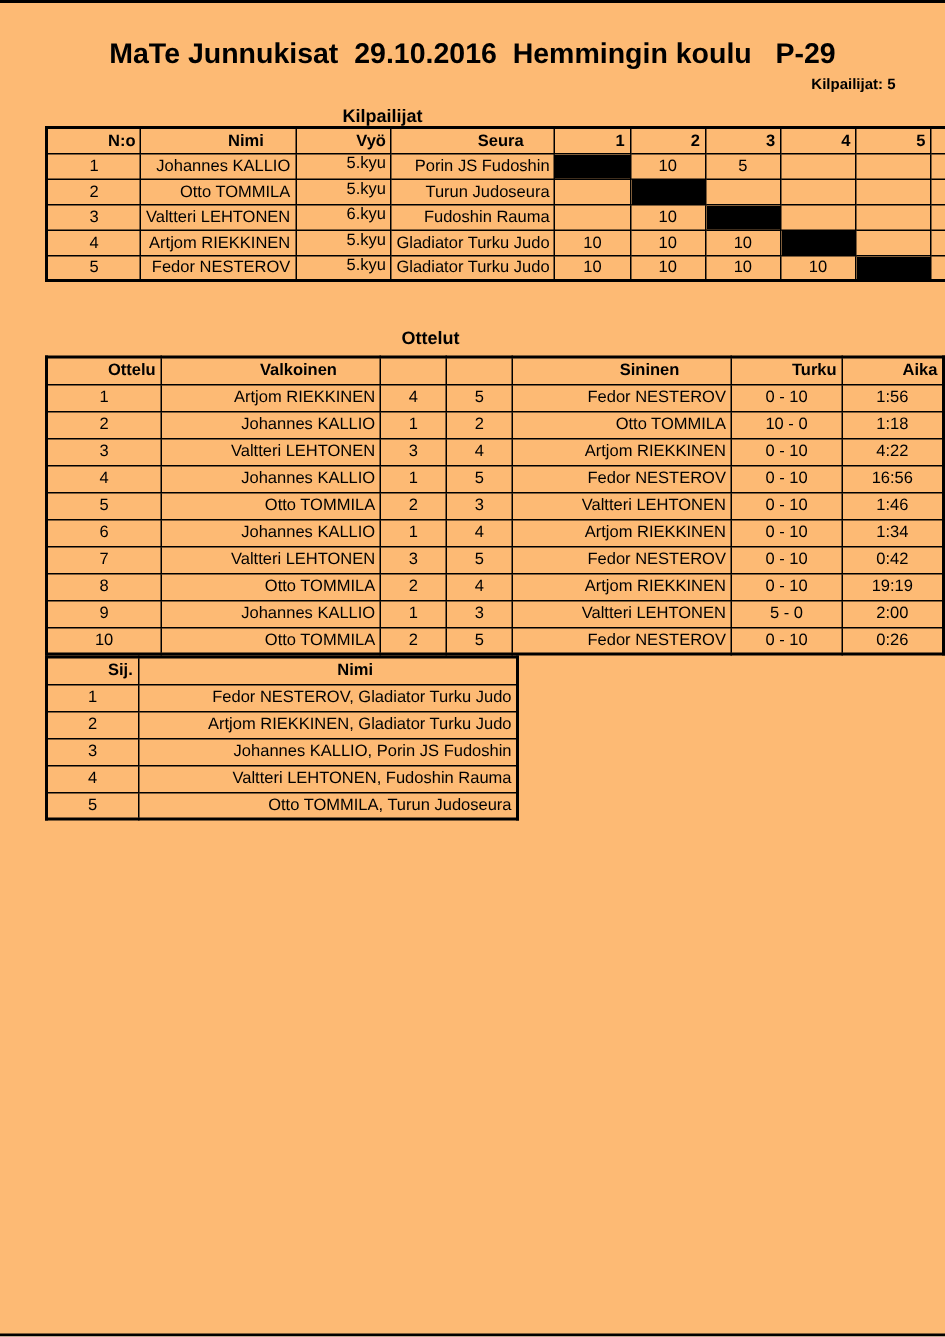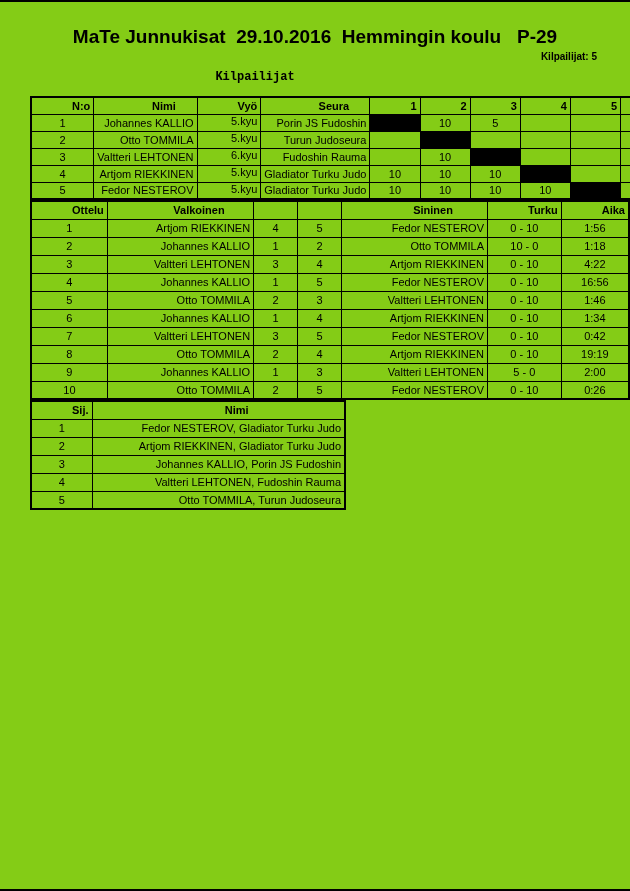--- a/index.html
+++ b/index.html
@@ -5,21 +5,21 @@
   * { box-sizing: border-box; margin: 0; padding: 0; }
   html, body { background: #fff; }
   body {
     width: 630px; height: 891px;
     font-family: "Liberation Sans", sans-serif;
     color: #000;
     position: relative;
   }
   .page {
     width: 630px; height: 891px;
-    background: #84cc16;
+    background: #fdba74;
     border-top: 2px solid #000;
     border-bottom: 2px solid #000;
     overflow: hidden;
   }
   .title {
     margin-top: 24px;
     text-align: center;
     font-size: 19px;
     font-weight: bold;
     white-space: pre;
@@ -29,21 +29,21 @@
     margin-top: 3px;
     text-align: right;
     font-size: 10px;
     font-weight: bold;
   }
   .heading {
     font-weight: bold;
     font-size: 12px;
     text-align: center;
   }
-  .heading-kilpailijat { width: 530px; margin: 8px 0 12px 30px; padding-right: 80px; font-family: Liberation Mono, monospace; }
+  .heading-kilpailijat { width: 530px; margin: 8px 0 0 30px; padding-right: 80px; }
   .heading-ottelut    { width: 530px; margin: 30px 0 5px 30px; padding-right: 16px; }
   .heading-tulokset   { width: 285px; margin: 27px 0 5px 30px; }
 
   table.t {
     border-collapse: collapse;
     table-layout: fixed;
     margin-left: 30px;
     border: 2px solid #000;
   }
   .t td, .t th {
@@ -171,20 +171,21 @@
         <td class="c">10</td>
         <td class="c">10</td>
         <td class="c black-cell"></td>
         <td class="c">4</td>
         <td class="c">40</td>
         <td class="c">1</td>
       </tr>
     </tbody>
   </table>
 
+  <div class="heading heading-ottelut">Ottelut</div>
 
   <table class="t t2">
     <colgroup>
       <col style="width:30px">
         <col style="width:185px">
         <col style="width:19px">
         <col style="width:19px">
       <col style="width:184px">
         <col style="width:48px">
         <col style="width:45px">

